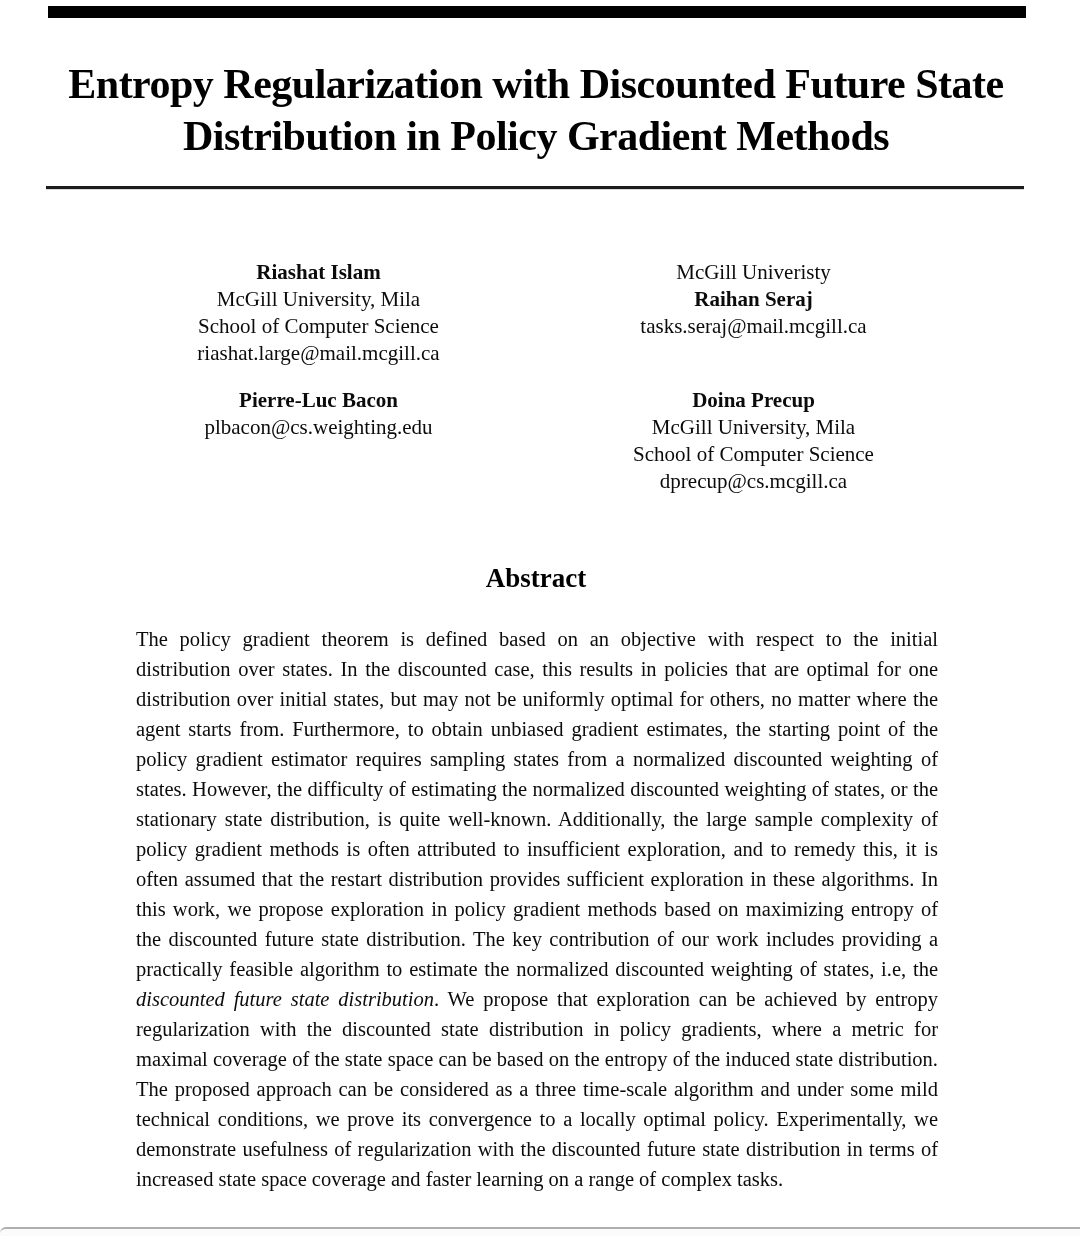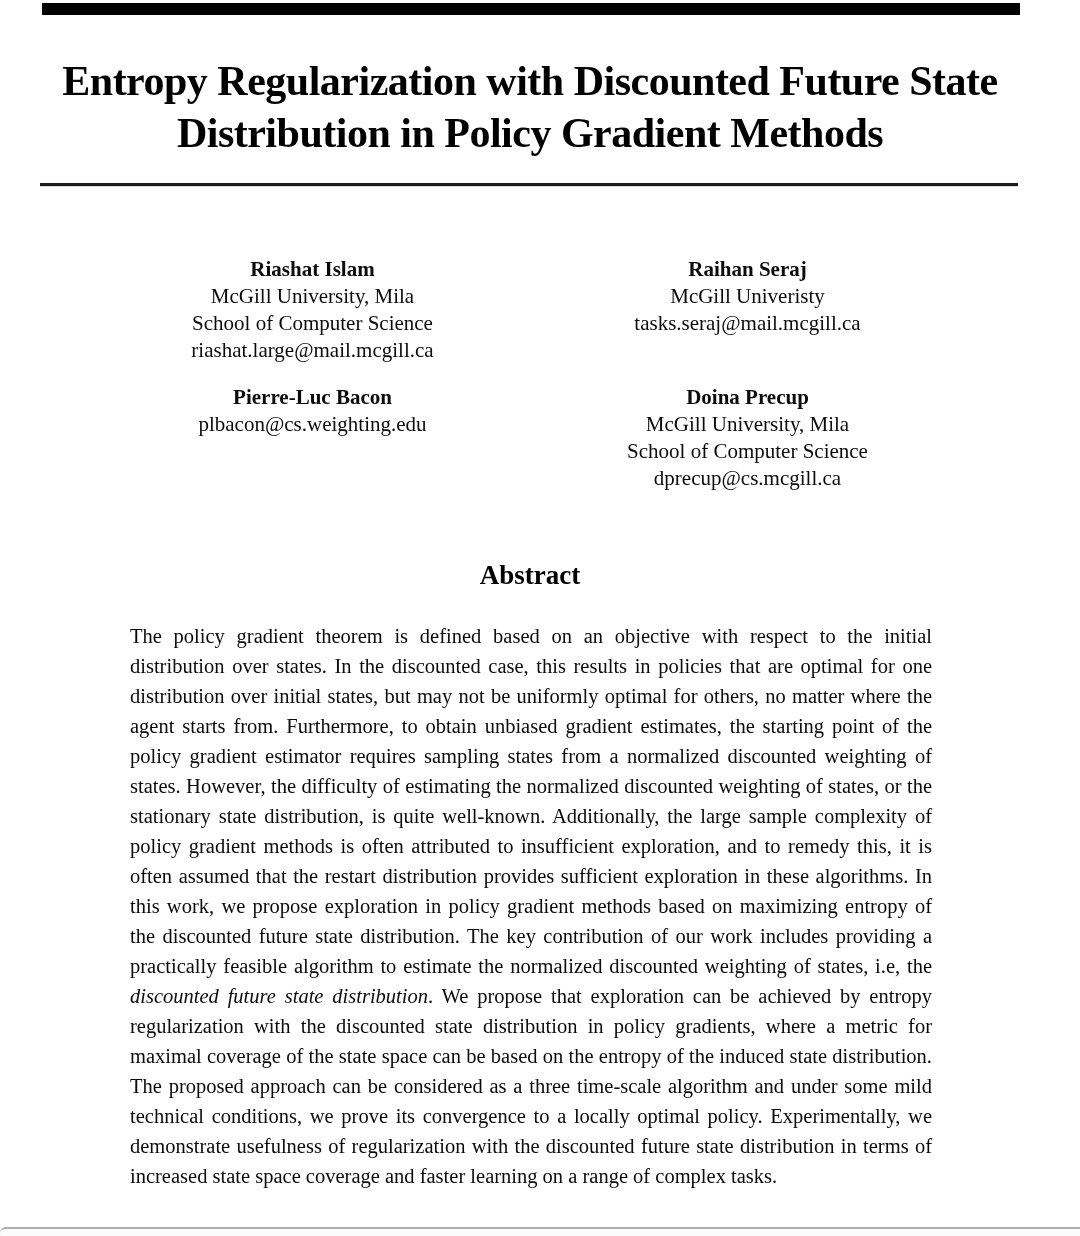--- a/index.html
+++ b/index.html
@@ -10,21 +10,21 @@
   body {
     width: 1080px;
     height: 1236px;
     position: relative;
     overflow: hidden;
     font-family: "Liberation Serif", "DejaVu Serif", serif;
     color: #0b0b0b;
   }
   .page {
     width: 1060px;
-    margin: 0;
+    margin: 6px;
     position: relative;
   }
   .top-bar {
     margin: 3px 0 0 42px;
     width: 978px;
     height: 12px;
     background: #000000;
   }
   .paper-title {
     margin: 40px 0 0 0;
@@ -104,22 +104,22 @@
   <div class="authors-grid">
 
     <div class="author-block">
       <span class="author-line author-name">Riashat Islam</span>
       <span class="author-line">McGill University, Mila</span>
       <span class="author-line">School of Computer Science</span>
       <span class="author-line">riashat.large@mail.mcgill.ca</span>
     </div>
 
     <div class="author-block">
+      <span class="author-line">McGill Univeristy</span>
       <span class="author-line author-name">Raihan Seraj</span>
-      <span class="author-line">McGill Univeristy</span>
       <span class="author-line">tasks.seraj@mail.mcgill.ca</span>
     </div>
 
     <div class="author-block">
       <span class="author-line author-name">Pierre-Luc Bacon</span>
       <span class="author-line">plbacon@cs.weighting.edu</span>
     </div>
 
     <div class="author-block">
       <span class="author-line author-name">Doina Precup</span>

